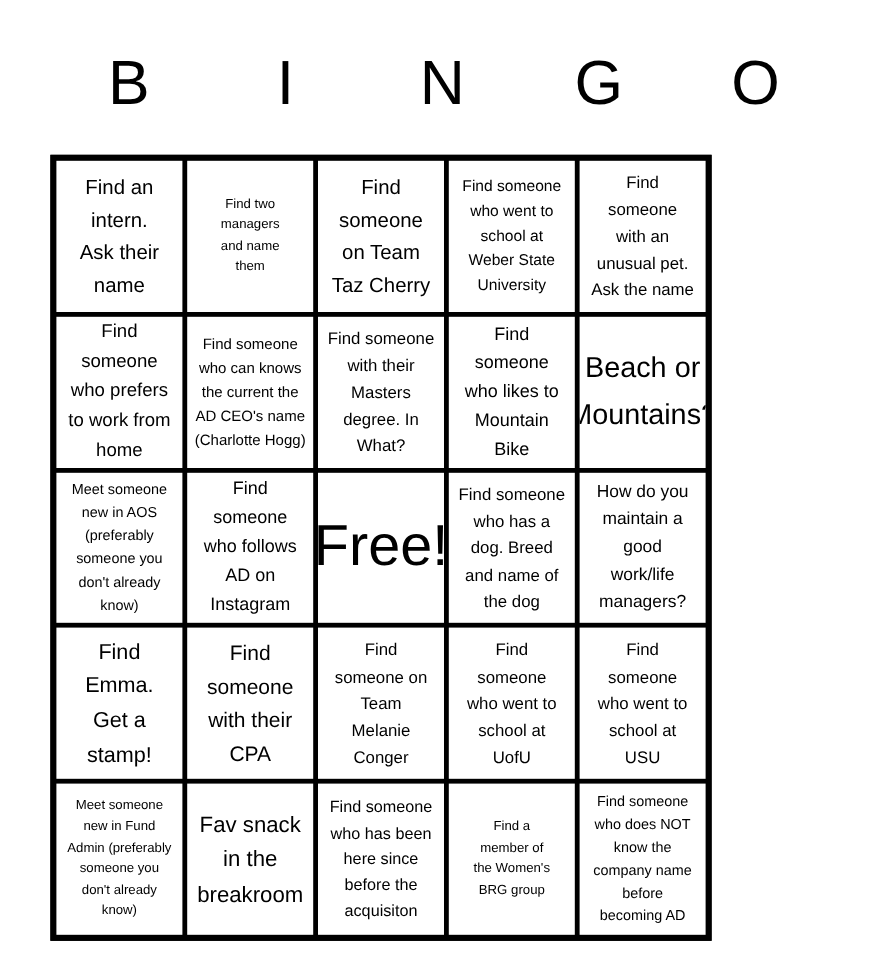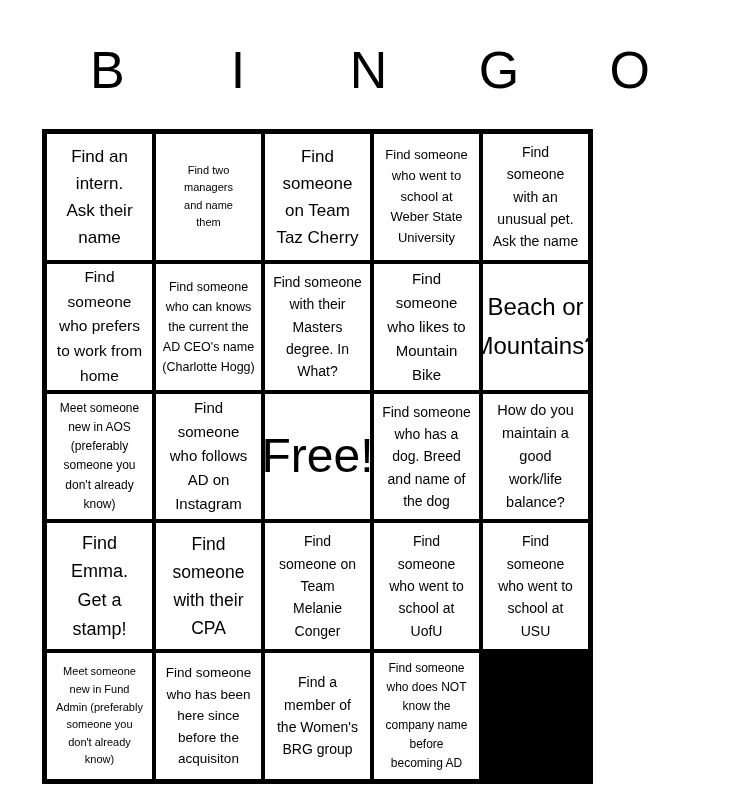--- a/index.html
+++ b/index.html
@@ -137,21 +137,21 @@
     <div class="cell free-cell" style="font-size:48px">Free!</div>
     <div class="cell" style="font-size:14px">Find someone
 who has a
 dog. Breed
 and name of
 the dog</div>
     <div class="cell" style="font-size:14.5px">How do you
 maintain a
 good
 work/life
-balance?</div>
+managers?</div>
 
     <div class="cell" style="font-size:18px">Find
 Emma.
 Get a
 stamp!</div>
     <div class="cell" style="font-size:17.5px">Find
 someone
 with their
 CPA</div>
     <div class="cell" style="font-size:14px">Find
@@ -169,26 +169,29 @@
 who went to
 school at
 USU</div>
 
     <div class="cell" style="font-size:11px">Meet someone
 new in Fund
 Admin (preferably
 someone you
 don't already
 know)</div>
+    <div class="cell" style="font-size:18.5px">Fav snack
+in the
+breakroom</div>
     <div class="cell" style="font-size:13.5px">Find someone
 who has been
 here since
 before the
 acquisiton</div>
-    <div class="cell" style="font-size:14px">Find a
+    <div class="cell" style="font-size:11px">Find a
 member of
 the Women's
 BRG group</div>
     <div class="cell" style="font-size:12px">Find someone
 who does NOT
 know the
 company name
 before
 becoming AD</div>
   </div>

